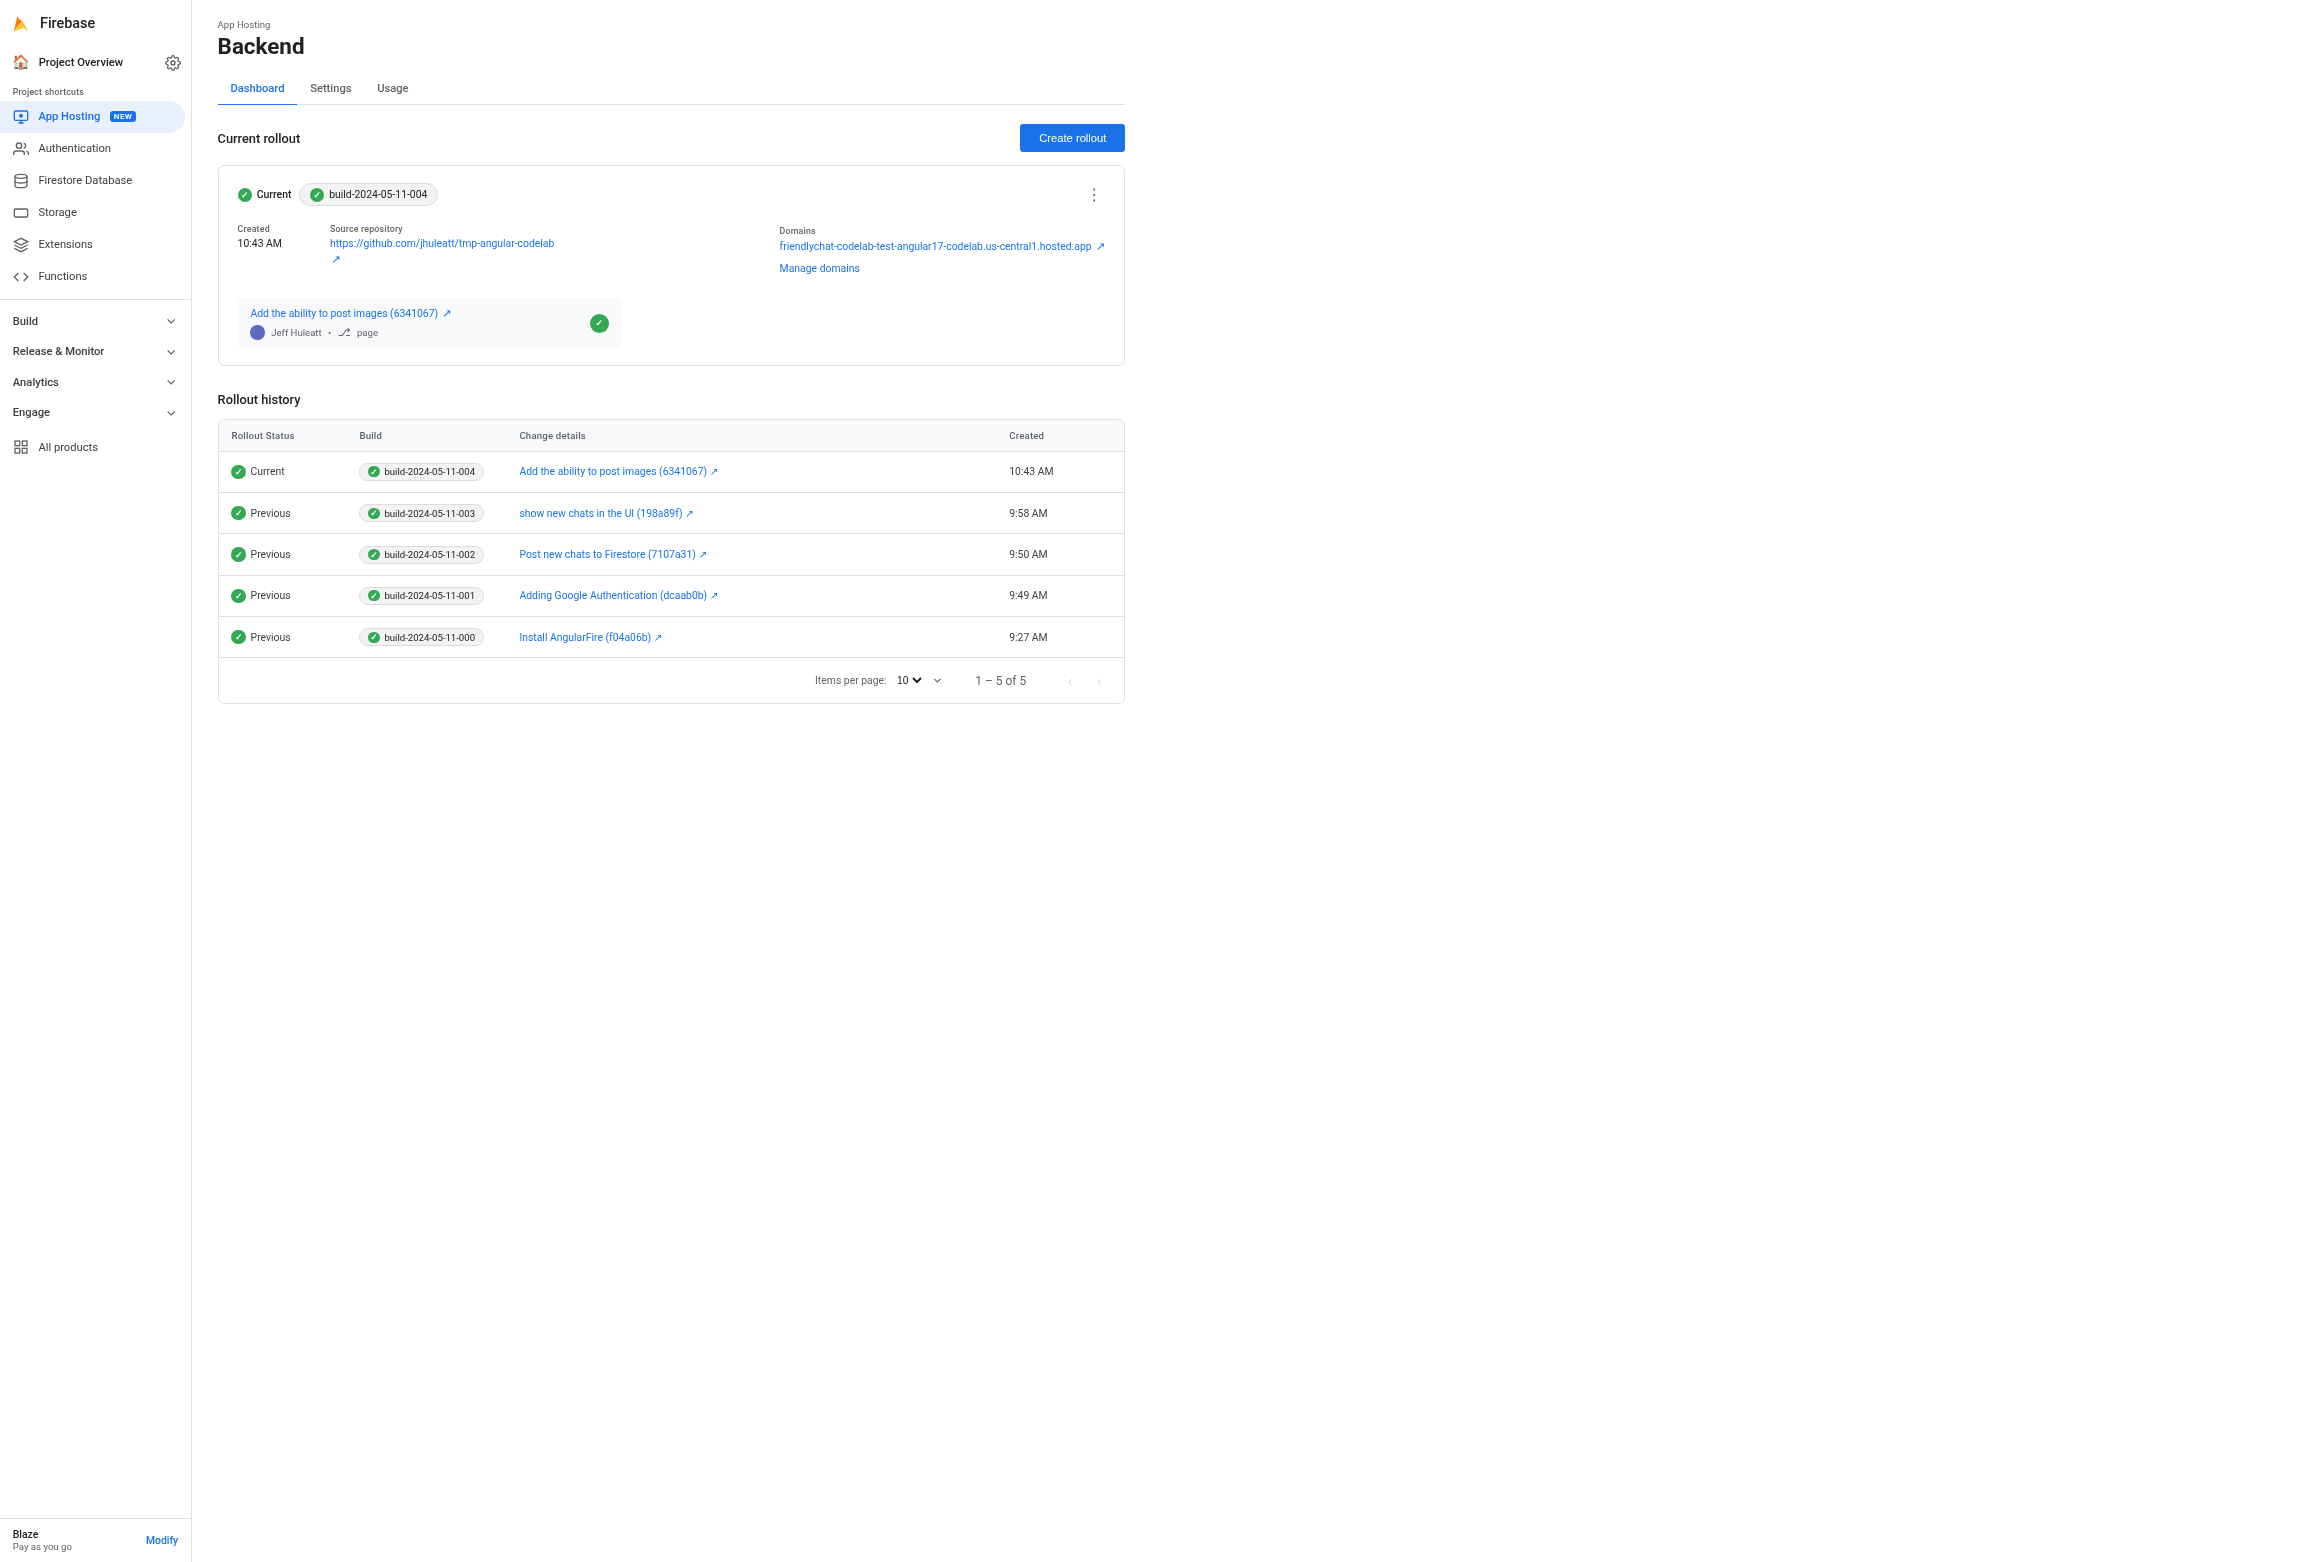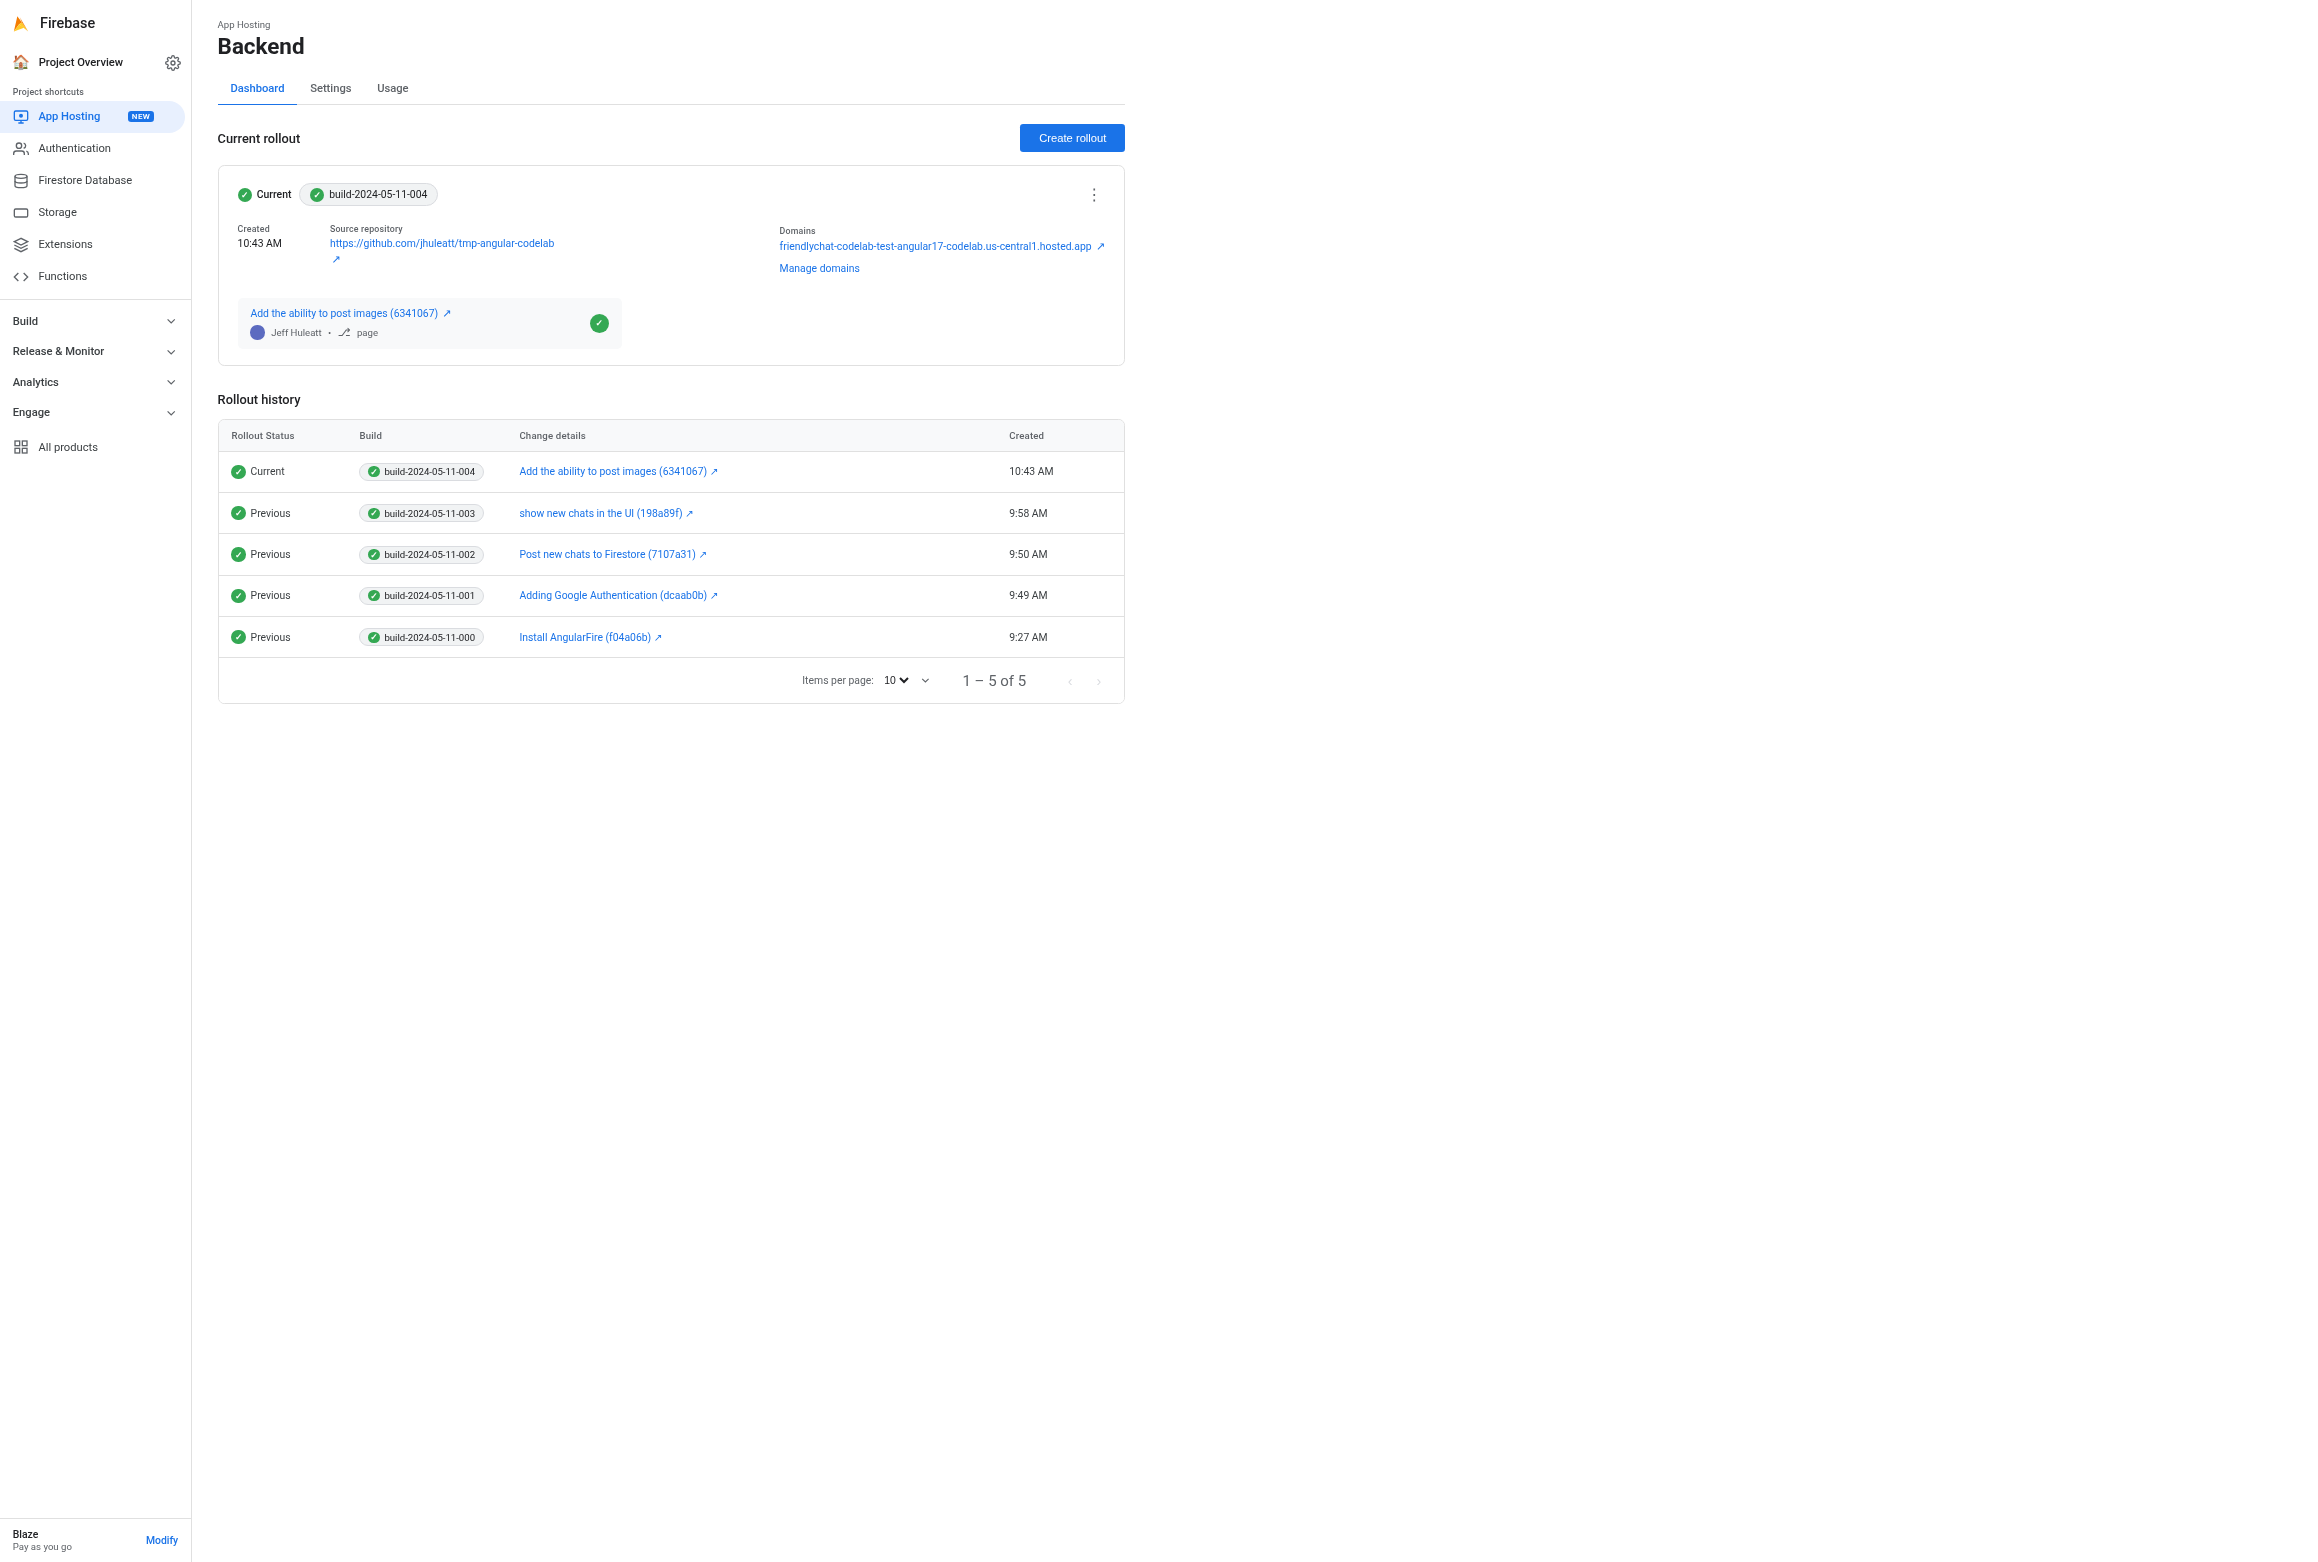--- a/index.html
+++ b/index.html
@@ -10,21 +10,21 @@
     .sidebar-header { display: flex; align-items: center; padding: 12.8px 9.6px; gap: 8px; border-bottom: none; }
     .firebase-logo { width: 22.4px; height: 22.4px; }
     .firebase-title { font-size: 14.4px; font-weight: 500; color: #202124; }
     .sidebar-project { display: flex; align-items: center; justify-content: space-between; padding: 6.4px 9.6px 6.4px 12.8px; color: #202124; font-size: 11.2px; font-weight: 500; cursor: pointer; }
     .sidebar-project-left { display: flex; align-items: center; gap: 8px; }
     .gear-icon { width: 16px; height: 16px; color: #5f6368; }
     .section-label { font-size: 8.8px; color: #5f6368; padding: 9.6px 12.8px 3.2px; font-weight: 500; letter-spacing: 0.2px; text-transform: none; }
     .nav-item { display: flex; align-items: center; gap: 9.6px; padding: 8px 12.8px; cursor: pointer; font-size: 11.2px; color: #3c4043; border-radius: 0 19px 19px 0; margin-right: 6.4px; position: relative; }
     .nav-item.active { background: #e8f0fe; color: #1a73e8; font-weight: 500; }
     .nav-item .nav-icon { width: 16px; height: 16px; flex-shrink: 0; }
-    .new-badge { background: #1a73e8; color: #fff; font-size: 8px; font-weight: 600; padding: 0.8px 4px; border-radius: 3.2px; margin-left: 18px; letter-spacing: 0.4px; }
+    .new-badge { background: #1a73e8; color: #fff; font-size: 8px; font-weight: 600; padding: 0.8px 4px; border-radius: 3.2px; margin-left: 0; letter-spacing: 0.4px; }
     .nav-category { display: flex; align-items: center; justify-content: space-between; padding: 8px 12.8px; cursor: pointer; font-size: 11.2px; color: #3c4043; font-weight: 500; }
     .chevron { width: 14.4px; height: 14.4px; color: #5f6368; }
     .sidebar-footer { margin-top: auto; border-top: 0.8px solid #e0e0e0; padding: 9.6px 12.8px; display: flex; align-items: center; justify-content: space-between; }
     .footer-plan { font-size: 10.4px; }
     .footer-plan-name { font-weight: 500; color: #202124; }
     .footer-plan-type { color: #5f6368; font-size: 9.6px; }
     .footer-modify { color: #1a73e8; font-size: 10.4px; font-weight: 500; cursor: pointer; }
 
     
     .main { flex: 1; overflow-y: auto; background: #fff; }
@@ -71,21 +71,21 @@
     .th { padding: 9.6px 12.8px; font-size: 9.6px; font-weight: 500; color: #5f6368; letter-spacing: 0.2px; }
     .table-row { display: grid; grid-template-columns: 128px 160px 1fr 128px; border-bottom: 0.8px solid #e0e0e0; align-items: center; }
     .table-row:last-child { border-bottom: none; }
     .td { padding: 11.2px 12.8px; font-size: 10.4px; color: #3c4043; }
     .status-badge { display: flex; align-items: center; gap: 4.8px; font-size: 10.4px; }
     .build-badge { display: inline-flex; align-items: center; gap: 4.8px; background: #f1f3f4; border: 0.8px solid #dadce0; border-radius: 11.2px; padding: 2.4px 8px; font-size: 9.6px; color: #202124; white-space: nowrap; }
     .change-link { color: #1a73e8; text-decoration: none; font-size: 10.4px; }
     .pagination { display: flex; align-items: center; justify-content: flex-end; padding: 9.6px 12.8px; gap: 31px; background: #fff; }
     .items-per-page { display: flex; align-items: center; gap: 6.4px; font-size: 10.4px; color: #5f6368; }
     .per-page-select { border: none; font-size: 10.4px; color: #202124; cursor: pointer; background: transparent; }
-    .page-info { font-size: 15px; color: #5f6368; }
+    .page-info { font-size: 12px; color: #5f6368; }
     .page-nav { display: flex; align-items: center; gap: 3.2px; }
     .page-btn { width: 25.6px; height: 25.6px; border: none; background: transparent; cursor: pointer; color: #5f6368; font-size: 14.4px; display: flex; align-items: center; justify-content: center; border-radius: 50%; }
     .page-btn:disabled { color: #dadce0; cursor: default; }
 
     .ext-link { font-size: 11.2px; color: #1a73e8; margin-left: 1.6px; }
   </style>
 </head>
 <body>
 
 <div class="sidebar">

